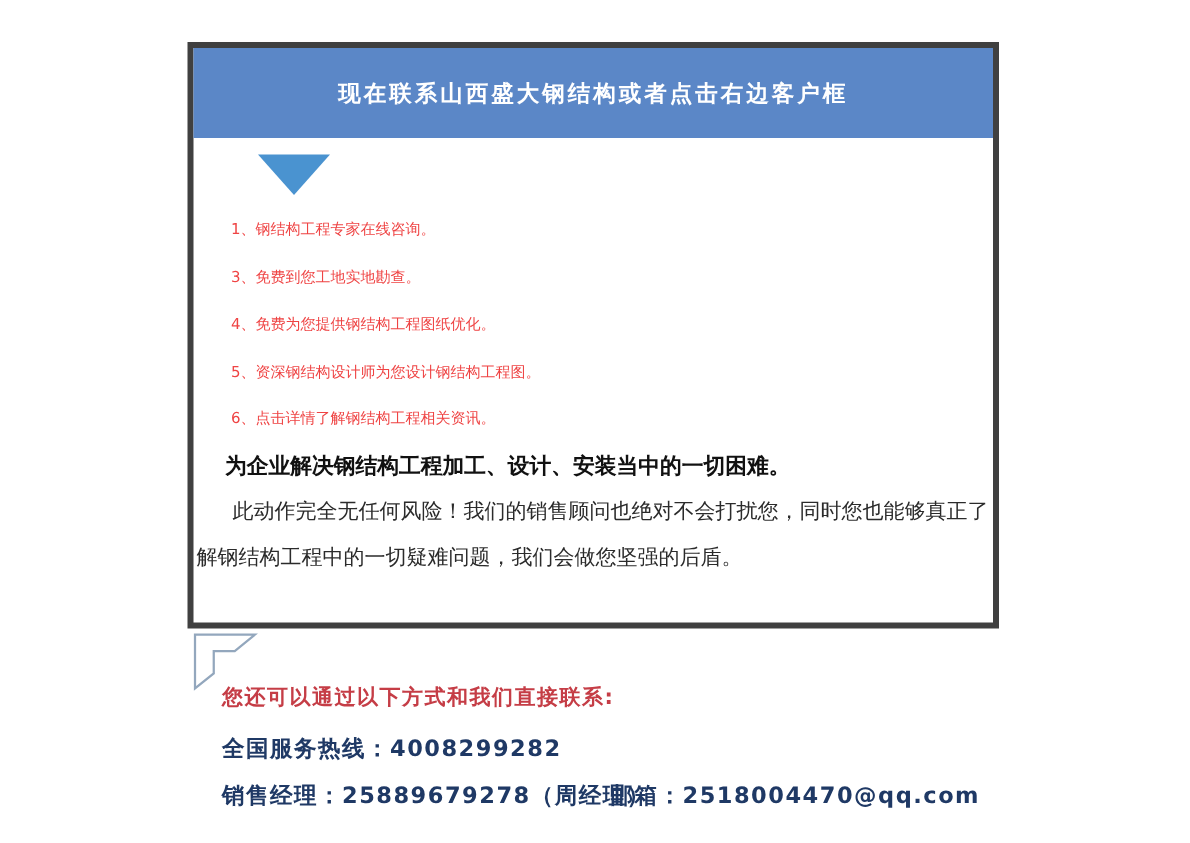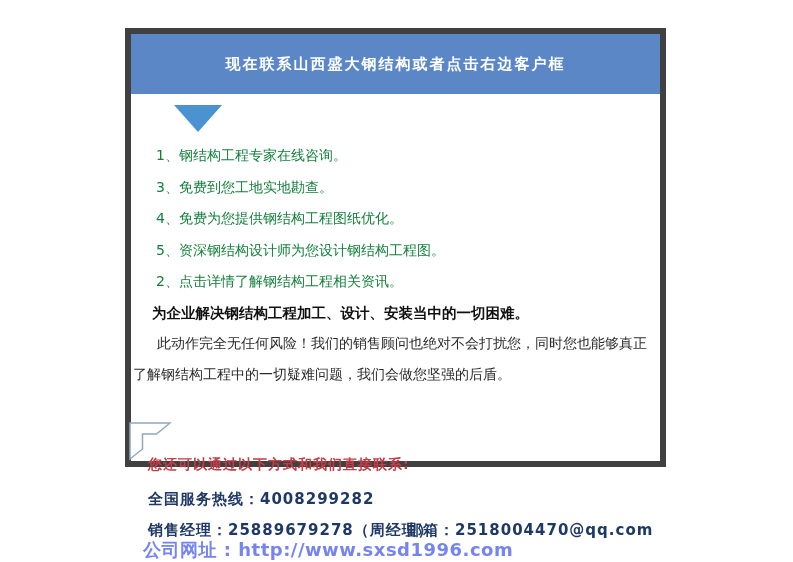--- a/index.html
+++ b/index.html
@@ -8,22 +8,22 @@
     background: #ffffff;
     font-family: "DejaVu Sans", "Liberation Sans", sans-serif;
     overflow: hidden;
   }
   .stage { position: relative; width: 793px; height: 562px; background: #fff; }
 
   
   .promo-box {
     position: absolute;
     left: 125px; top: 28px;
-    width: 541px; height: 439px;
-    border: 6px solid #404040;
+    width: 541px; height: 391px;
+    border: 4px solid #404040;
     background: #ffffff;
   }
   .promo-header {
     width: 100%; height: 60px;
     background: #5b87c7;
     display: flex; align-items: center; justify-content: center;
     color: #ffffff;
     font-size: 15px; font-weight: bold;
     letter-spacing: 2px;
   }
@@ -31,22 +31,22 @@
     width: 0; height: 0;
     margin: 11px 0 0 43px;
     border-left: 24px solid transparent;
     border-right: 24px solid transparent;
     border-top: 27px solid #4a93d0;
   }
   .promo-list { margin-top: 8px; }
   .promo-list .item {
     padding-left: 25px;
     line-height: 31.5px;
-    font-size: 14px;
-    color: #15803d;
+    font-size: 10px;
+    color: #ef4444;
     white-space: nowrap;
   }
   .promo-bold {
     padding-left: 21px;
     line-height: 30px;
     font-size: 14.5px;
     font-weight: bold;
     color: #111111;
     white-space: nowrap;
   }
@@ -90,21 +90,21 @@
       <span>现在联系山西盛大钢结构或者点击右边客户框</span>
     </div>
 
     <div class="down-triangle"></div>
 
     <div class="promo-list">
       <div class="item">1、钢结构工程专家在线咨询。</div>
       <div class="item">3、免费到您工地实地勘查。</div>
       <div class="item">4、免费为您提供钢结构工程图纸优化。</div>
       <div class="item">5、资深钢结构设计师为您设计钢结构工程图。</div>
-      <div class="item">2、点击详情了解钢结构工程相关资讯。</div>
+      <div class="item">6、点击详情了解钢结构工程相关资讯。</div>
     </div>
 
     <div class="promo-bold">为企业解决钢结构工程加工、设计、安装当中的一切困难。</div>
 
     <div class="promo-para">此动作完全无任何风险！我们的销售顾问也绝对不会打扰您，同时您也能够真正了解钢结构工程中的一切疑难问题，我们会做您坚强的后盾。</div>
   </div>
 
   <div class="flag-icon">
     <svg width="44" height="40" viewBox="0 0 44 40">
       <path d="M2 2 H42 L28.5 13 H14.5 V28 L2 38 Z" fill="#ffffff" stroke="#93a7bd" stroke-width="1.5" stroke-linejoin="miter"></path>
@@ -119,17 +119,14 @@
 
 
   <div class="contact-row row-manager">
     <span>销售经理：</span><span>25889679278（周经理）</span>
   </div>
 
   <div class="contact-row row-email">
     <span>邮箱：</span><span>2518004470@qq.com</span>
   </div>
 
-  <div class="row-website">
-    <span>公司网址 : </span><a href="#">http://www.sxsd1996.com</a>
-  </div>
 
 </div>
 
 </body></html>

